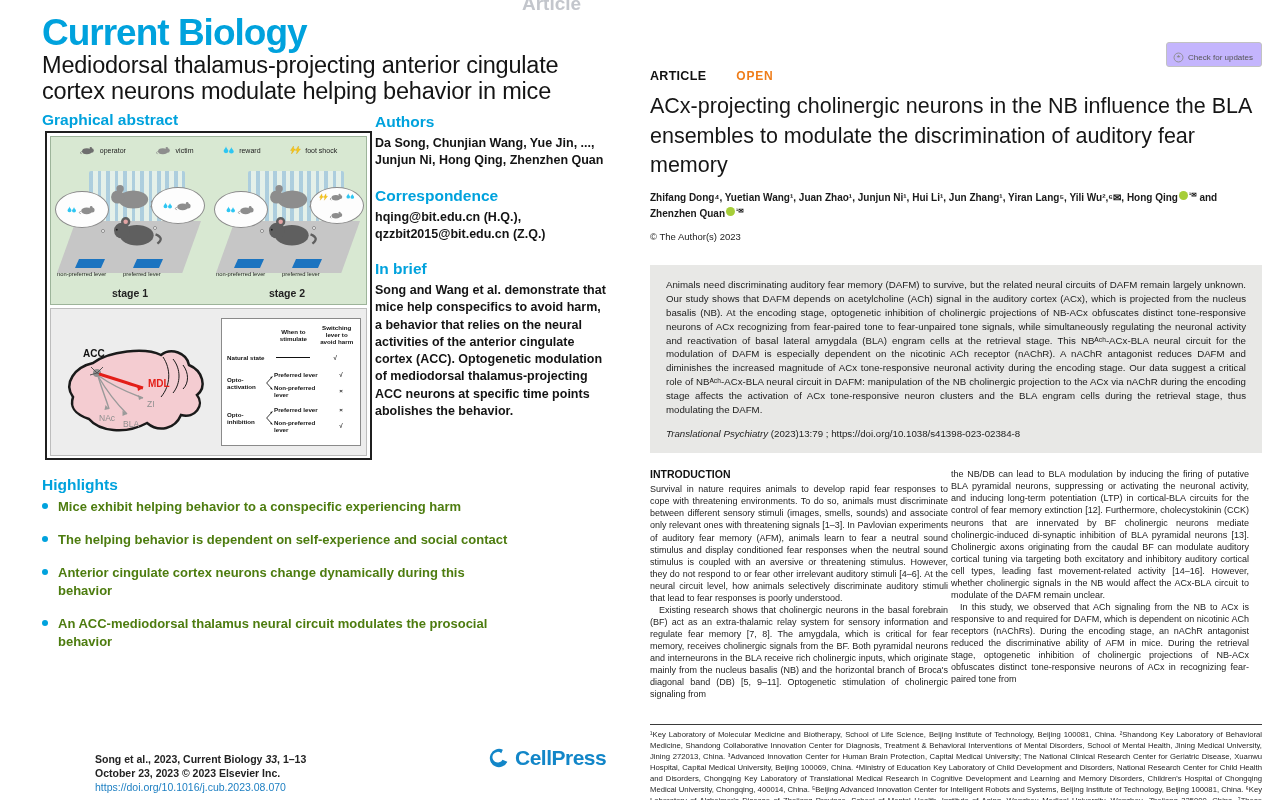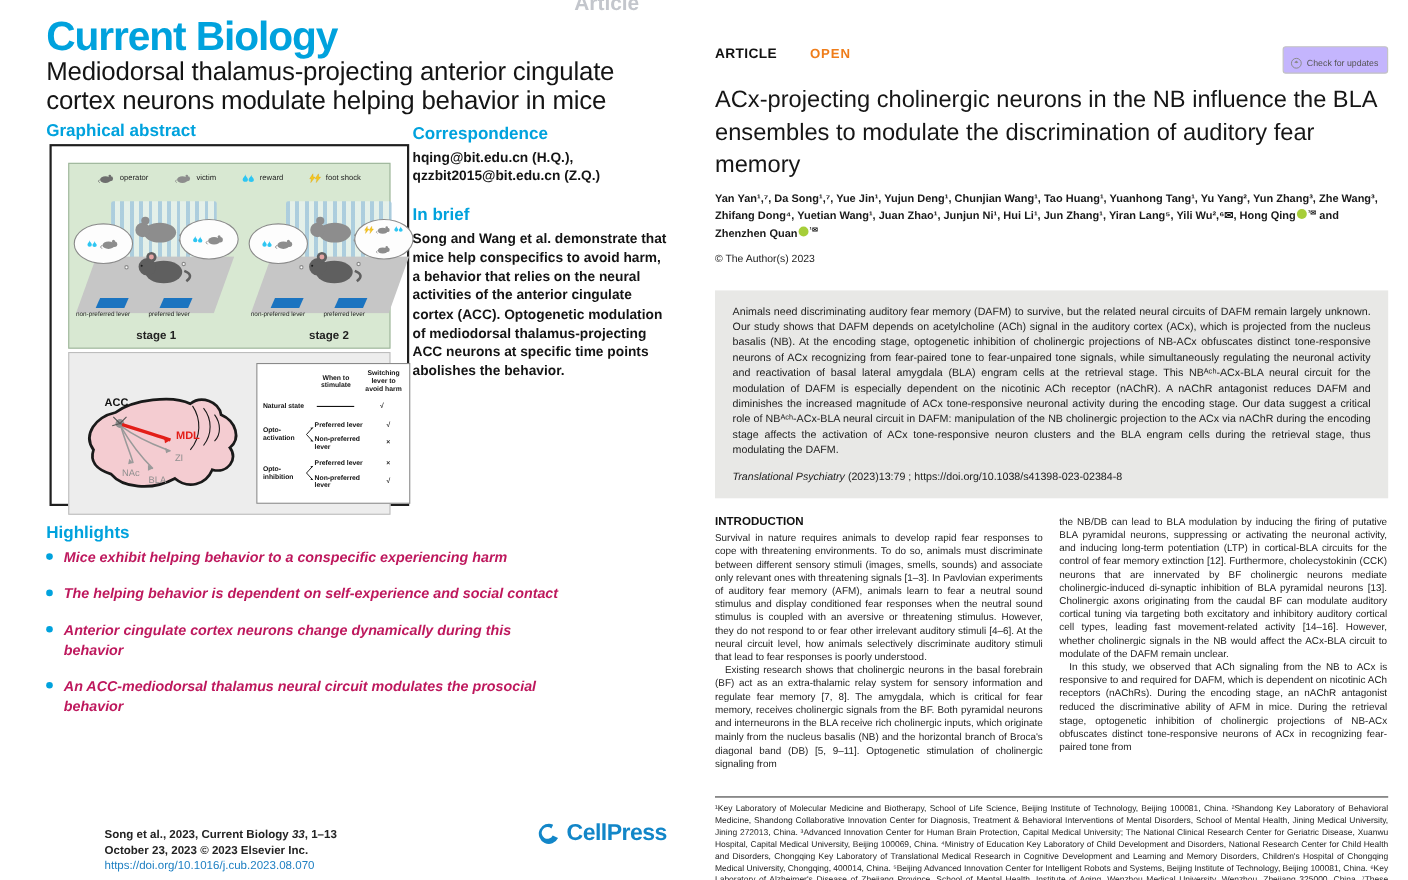--- a/index.html
+++ b/index.html
@@ -10,21 +10,21 @@
   #page-left { left:30px; width:585px; height:800px; }
   .running-head { position:absolute; top:-7px; left:492px; font-size:19px; font-weight:700; color:#c3c6cc; }
   .cb-logo { position:absolute; top:12px; left:12px; font-size:37px; font-weight:700;
              letter-spacing:-1px; color:#00a2dd; }
   .cb-title { position:absolute; top:52px; left:12px; width:558px; font-size:23.5px;
               font-weight:400; line-height:1.12; color:#141414; letter-spacing:-0.2px; }
   .cyan-h { color:#00a2dd; font-weight:700; font-size:15.5px; }
   .ga-head { position:absolute; top:111px; left:12px; }
   
   .ga-box { position:absolute; top:131px; left:15px; width:327px; height:329px;
-            border:2px solid #1f1f1f; background:#fff; padding:15px; }
+            border:2px solid #1f1f1f; background:#fff; padding:3px; }
   .ga-panel-top { position:relative; width:100%; height:169px; background:#d8e8d2; border:0.5px solid #9db49a; }
   .ga-panel-bot { position:relative; width:100%; height:148px; margin-top:3px; background:#ededed; border:0.5px solid #bdbdbd; }
   .ga-legend { position:absolute; top:8px; left:0; width:100%; display:flex; justify-content:space-around; padding:0 14px; }
   .ga-legend .leg { display:flex; align-items:center; gap:4px; font-size:7px; color:#222; }
   .scene { position:absolute; top:34px; width:150px; height:110px; }
   .scene .cage { position:absolute; left:34px; top:0; width:96px; height:62px;
       background:repeating-linear-gradient(90deg, rgba(168,203,223,0.9) 0 3.5px, rgba(238,247,252,0.55) 3.5px 8.5px);
       border-radius:2px; }
   .scene .floor { position:absolute; left:2px; top:50px; width:144px; height:52px; background:#c6c6c6;
       clip-path:polygon(13% 0, 100% 0, 87% 100%, 0 100%); }
@@ -46,47 +46,47 @@
   .mark { width:42px; text-align:center; font-weight:700; color:#222; }
   .gt-group { display:flex; align-items:center; height:35px; }
   .gt-group .lab { width:46px; font-weight:700; }
   .gt-sub { flex:1; }
   .gt-subrow { display:flex; align-items:center; height:16px; }
   .gt-subrow .sl { width:52px; font-weight:700; }
   .gt-subrow .mark { width:30px; }
   .hl-head { position:absolute; top:476px; left:12px; }
   .hl-list { position:absolute; top:498px; left:12px; width:480px; }
   .hl-item { display:flex; gap:10px; margin-bottom:15px; font-size:13px; font-weight:600;
-             line-height:1.38; color:#be185d;font-style:italic; }
+             line-height:1.38; color:#4d7c0f; }
   .hl-bullet { width:6px; height:6px; border-radius:50%; background:#00a2dd; margin-top:5px; flex:none; }
   .lp-footer { position:absolute; top:752px; left:65px; font-size:10.5px; line-height:1.35; color:#232323; font-weight:600; }
   .lp-footer .doi { color:#1d7fc2; font-weight:500; }
   .cellpress { position:absolute; top:746px; left:458px; display:flex; align-items:center; gap:5px;
                color:#1286c8; font-size:21px; font-weight:700; letter-spacing:-0.5px; }
   
   .lp-right { position:absolute; top:113px; left:345px; width:235px; }
   .lp-right .blk { margin-bottom:17px; }
   .lp-right .blk p { font-size:12.5px; font-weight:600; line-height:1.38; color:#141414; margin-top:4px; }
   
   #page-right { left:650px; width:612px; height:800px; padding-top:42px; }
   .rp-header { display:flex; align-items:flex-start; justify-content:space-between; }
   .rp-article { font-size:12.5px; font-weight:700; letter-spacing:0.3px; color:#111; }
-  .rp-open { font-size:12px; font-weight:700; letter-spacing:0.8px; color:#ef7d1a; margin-left:30px; }
+  .rp-open { font-size:12px; font-weight:700; letter-spacing:0.8px; color:#ef7d1a; margin-left:30px;margin-top:27px; }
   .check-badge { display:flex; align-items:center; gap:4px; border:1px solid #c2c2c2; background:#c4b5fd;
                  border-radius:3px; padding:9px 8px 3px 6px; font-size:8px; color:#555; }
   .rp-title { margin-top:9px; width:608px; font-size:21.5px; font-weight:400; line-height:1.38; color:#161616; }
   .rp-authors { margin-top:9px; font-size:10px; font-weight:600; line-height:1.55; color:#1a1a1a; }
   .rp-authors sup { font-size:6.5px; font-weight:600; }
   .orcid { display:inline-block; width:9px; height:9px; border-radius:50%; background:#a6ce39; vertical-align:1px; margin:0 1px; }
   .rp-copy { margin-top:9px; font-size:9.5px; color:#222; }
   .rp-abstract { margin-top:23px; background:#e8e8e6; padding:13px 16px 14px 16px; }
   .rp-abstract p.abs { font-size:9.7px; line-height:1.44; text-align:justify; color:#1c1c1c; }
   .rp-cite { margin-top:11px; font-size:9.7px; color:#1c1c1c; }
   .rp-cite .jt { font-style:italic; }
-  .rp-cols { margin-top:15px; display:flex; gap:15px; height:250px; overflow:hidden; }
+  .rp-cols { margin-top:15px; display:flex; gap:3px; height:250px; overflow:hidden; }
   .rp-col { width:298px; }
   .intro-h { font-size:10.5px; font-weight:700; color:#111; margin-bottom:3px; }
   .rp-col p { font-size:9px; line-height:1.34; text-align:justify; color:#1d1d1d; }
   .rp-col p.ind { text-indent:9px; }
   .aff-rule { margin-top:6px; border-top:1.2px solid #3a3a3a; }
   .rp-aff { margin-top:5px; font-size:7.7px; line-height:1.42; text-align:justify; color:#252525; }
 </style>
 </head>
 <body>
 
@@ -317,20 +317,24 @@
                 <div class="mark">√</div>
               </div>
           </div>
         </div>
       </div>
     </div>
   </div>
 
   <div class="lp-right">
     <div class="blk">
+      <div class="cyan-h">Authors</div>
+      <p>Da Song, Chunjian Wang, Yue Jin, ..., Junjun Ni, Hong Qing, Zhenzhen Quan</p>
+    </div>
+    <div class="blk">
       <div class="cyan-h">Correspondence</div>
       <p>hqing@bit.edu.cn (H.Q.), qzzbit2015@bit.edu.cn (Z.Q.)</p>
     </div>
     <div class="blk">
       <div class="cyan-h">In brief</div>
       <p>Song and Wang et al. demonstrate that mice help conspecifics to avoid harm, a behavior that relies on the neural activities of the anterior cingulate cortex (ACC). Optogenetic modulation of mediodorsal thalamus-projecting ACC neurons at specific time points abolishes the behavior.</p>
     </div>
   </div>
 
   <div class="cyan-h hl-head">Highlights</div>
@@ -377,21 +381,20 @@
           <circle cx="8" cy="8" r="6.5" fill="none" stroke="#8a8a8a" stroke-width="1.3"></circle>
           <path d="M8 4.5 l2.8 2.6 -2.8 1 -2.8 -1 z" fill="#8a8a8a"></path>
         </svg>
       <span>Check for updates</span>
     </div>
   </div>
 
   <h1 class="rp-title">ACx-projecting cholinergic neurons in the NB influence the BLA ensembles to modulate the discrimination of auditory fear memory</h1>
 
   <div class="rp-authors">
-    <div>Yan Yan¹,⁷, Da Song¹,⁷, Yue Jin¹, Yujun Deng¹, Chunjian Wang¹, Tao Huang¹, Yuanhong Tang¹, Yu Yang², Yun Zhang³, Zhe Wang³,</div>
     <div><span>Zhifang Dong⁴, Yuetian Wang¹, Juan Zhao¹, Junjun Ni¹, Hui Li¹, Jun Zhang¹, Yiran Lang⁵, Yili Wu²,⁶✉, Hong Qing</span><span class="orcid"></span><sup>¹✉</sup><span> and</span></div>
     <div><span>Zhenzhen Quan</span><span class="orcid"></span><sup>¹✉</sup></div>
   </div>
 
   <div class="rp-copy">© The Author(s) 2023</div>
 
   <div class="rp-abstract">
     <p class="abs">Animals need discriminating auditory fear memory (DAFM) to survive, but the related neural circuits of DAFM remain largely unknown. Our study shows that DAFM depends on acetylcholine (ACh) signal in the auditory cortex (ACx), which is projected from the nucleus basalis (NB). At the encoding stage, optogenetic inhibition of cholinergic projections of NB-ACx obfuscates distinct tone-responsive neurons of ACx recognizing from fear-paired tone to fear-unpaired tone signals, while simultaneously regulating the neuronal activity and reactivation of basal lateral amygdala (BLA) engram cells at the retrieval stage. This NBᴬᶜʰ-ACx-BLA neural circuit for the modulation of DAFM is especially dependent on the nicotinic ACh receptor (nAChR). A nAChR antagonist reduces DAFM and diminishes the increased magnitude of ACx tone-responsive neuronal activity during the encoding stage. Our data suggest a critical role of NBᴬᶜʰ-ACx-BLA neural circuit in DAFM: manipulation of the NB cholinergic projection to the ACx via nAChR during the encoding stage affects the activation of ACx tone-responsive neuron clusters and the BLA engram cells during the retrieval stage, thus modulating the DAFM.</p>
     <p class="rp-cite"><span class="jt">Translational Psychiatry</span><span> (2023)13:79 ; https://doi.org/10.1038/s41398-023-02384-8</span></p>
   </div>

